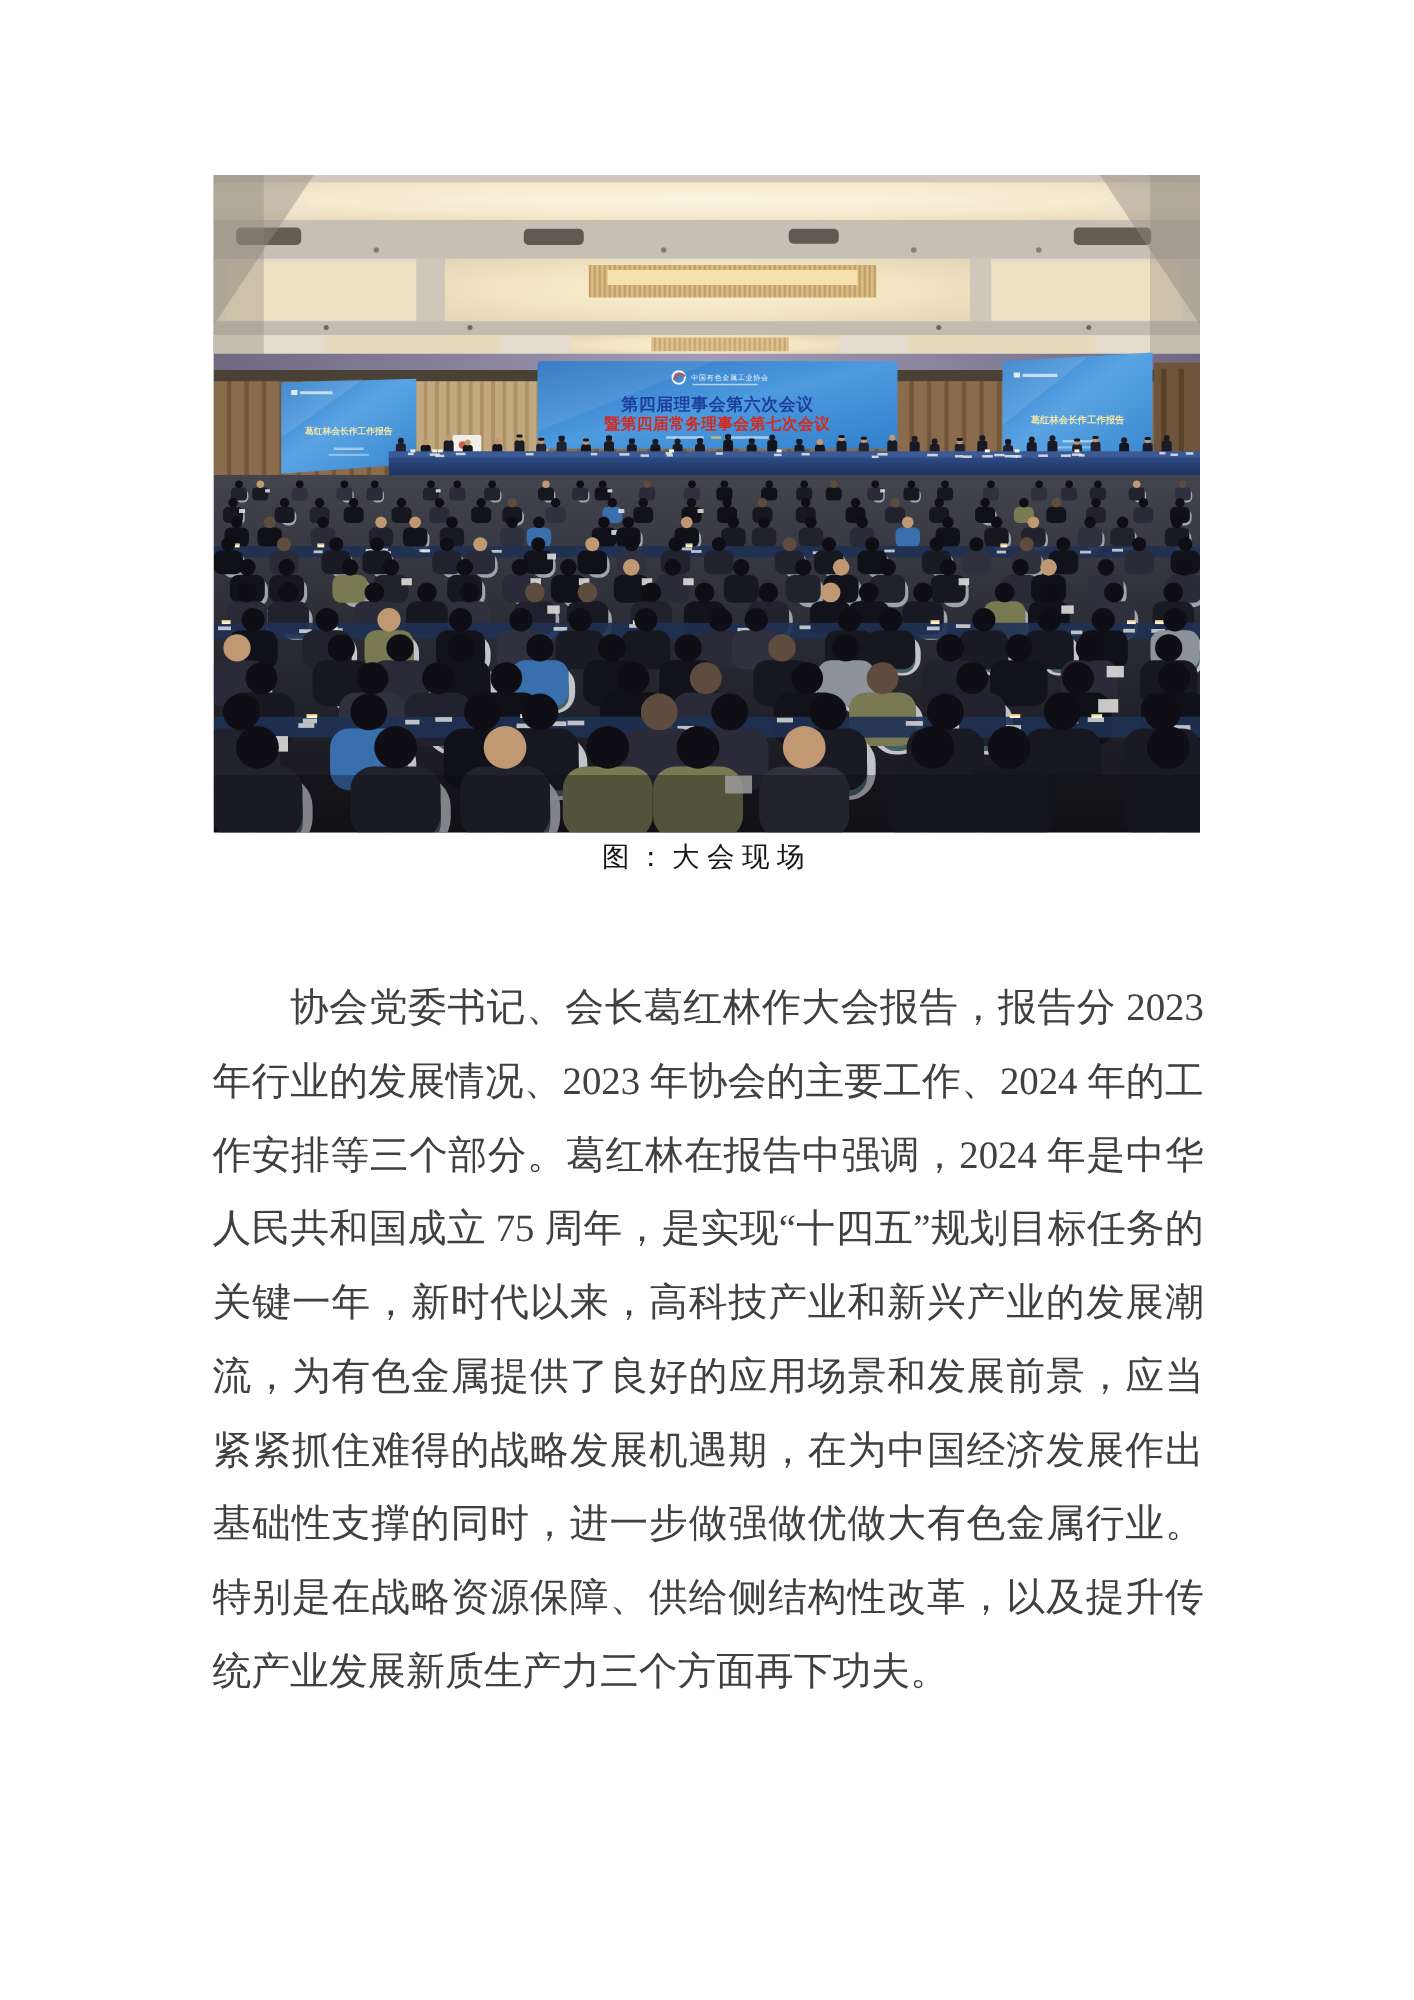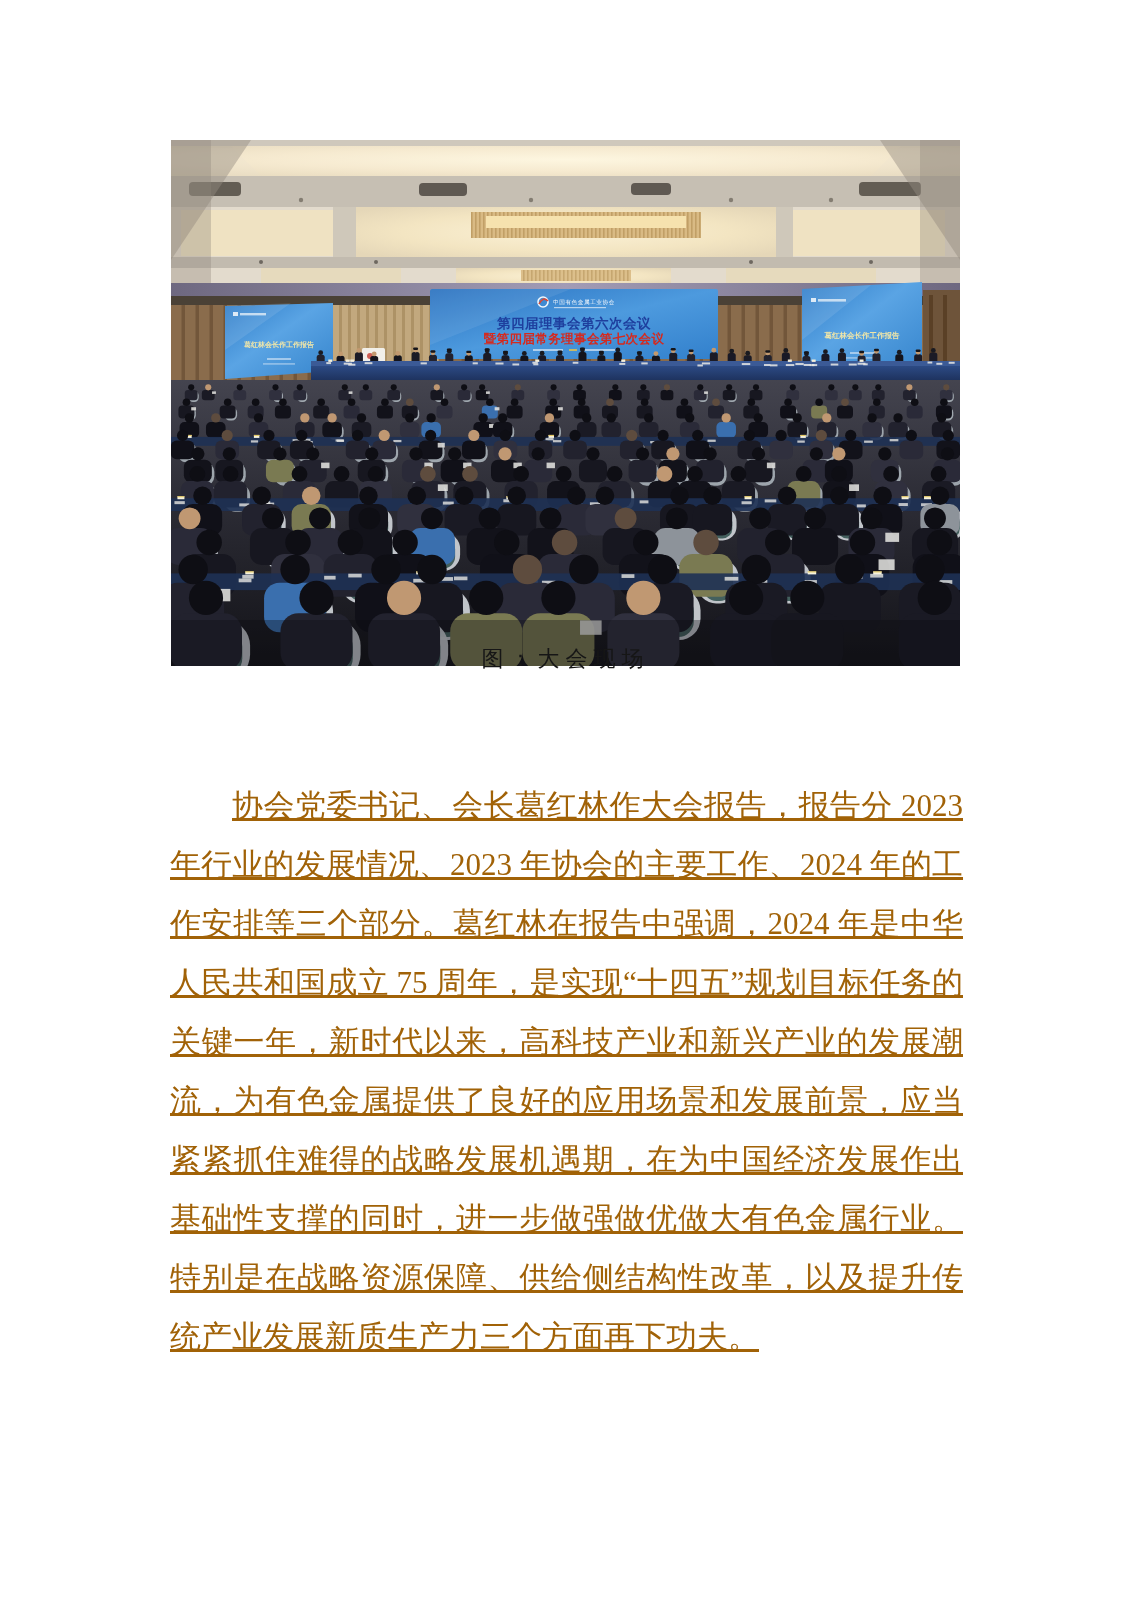--- a/index.html
+++ b/index.html
@@ -1,25 +1,25 @@
 <!DOCTYPE html>
 <html><head>
 <meta charset="utf-8">
 <style>
   html,body{margin:0;padding:0;background:#ffffff;}
   .page{position:relative;width:1131px;height:1600px;background:#ffffff;overflow:hidden;
         font-family:"Liberation Serif","DejaVu Serif",serif;}
   .photo{position:absolute;left:171px;top:140px;width:789px;height:526px;margin:0;
          overflow:hidden;background:#2a2a33;}
   .photo svg{display:block;width:100%;height:100%;}
-  .caption{position:absolute;left:171px;top:644px;width:789px;text-align:center;
+  .caption{position:absolute;left:171px;top:671px;width:789px;text-align:center;
            font-size:22px;letter-spacing:6px;color:#161616;}
   .body-text{position:absolute;left:170px;top:776px;width:793px;margin:0;
-             font-size:31px;line-height:59px;color:#a16207;text-align:justify;
-             text-indent:2em;text-decoration:underline;}
+             font-size:31px;line-height:59px;color:#404040;text-align:justify;
+             text-indent:2em;}
 </style>
 </head>
 <body>
 
 <div class="page">
 
   <figure class="photo">
     <svg viewBox="0 0 789 526" preserveAspectRatio="none">
       <defs>
         <radialGradient id="glow1" cx="50%" cy="45%" r="70%">

